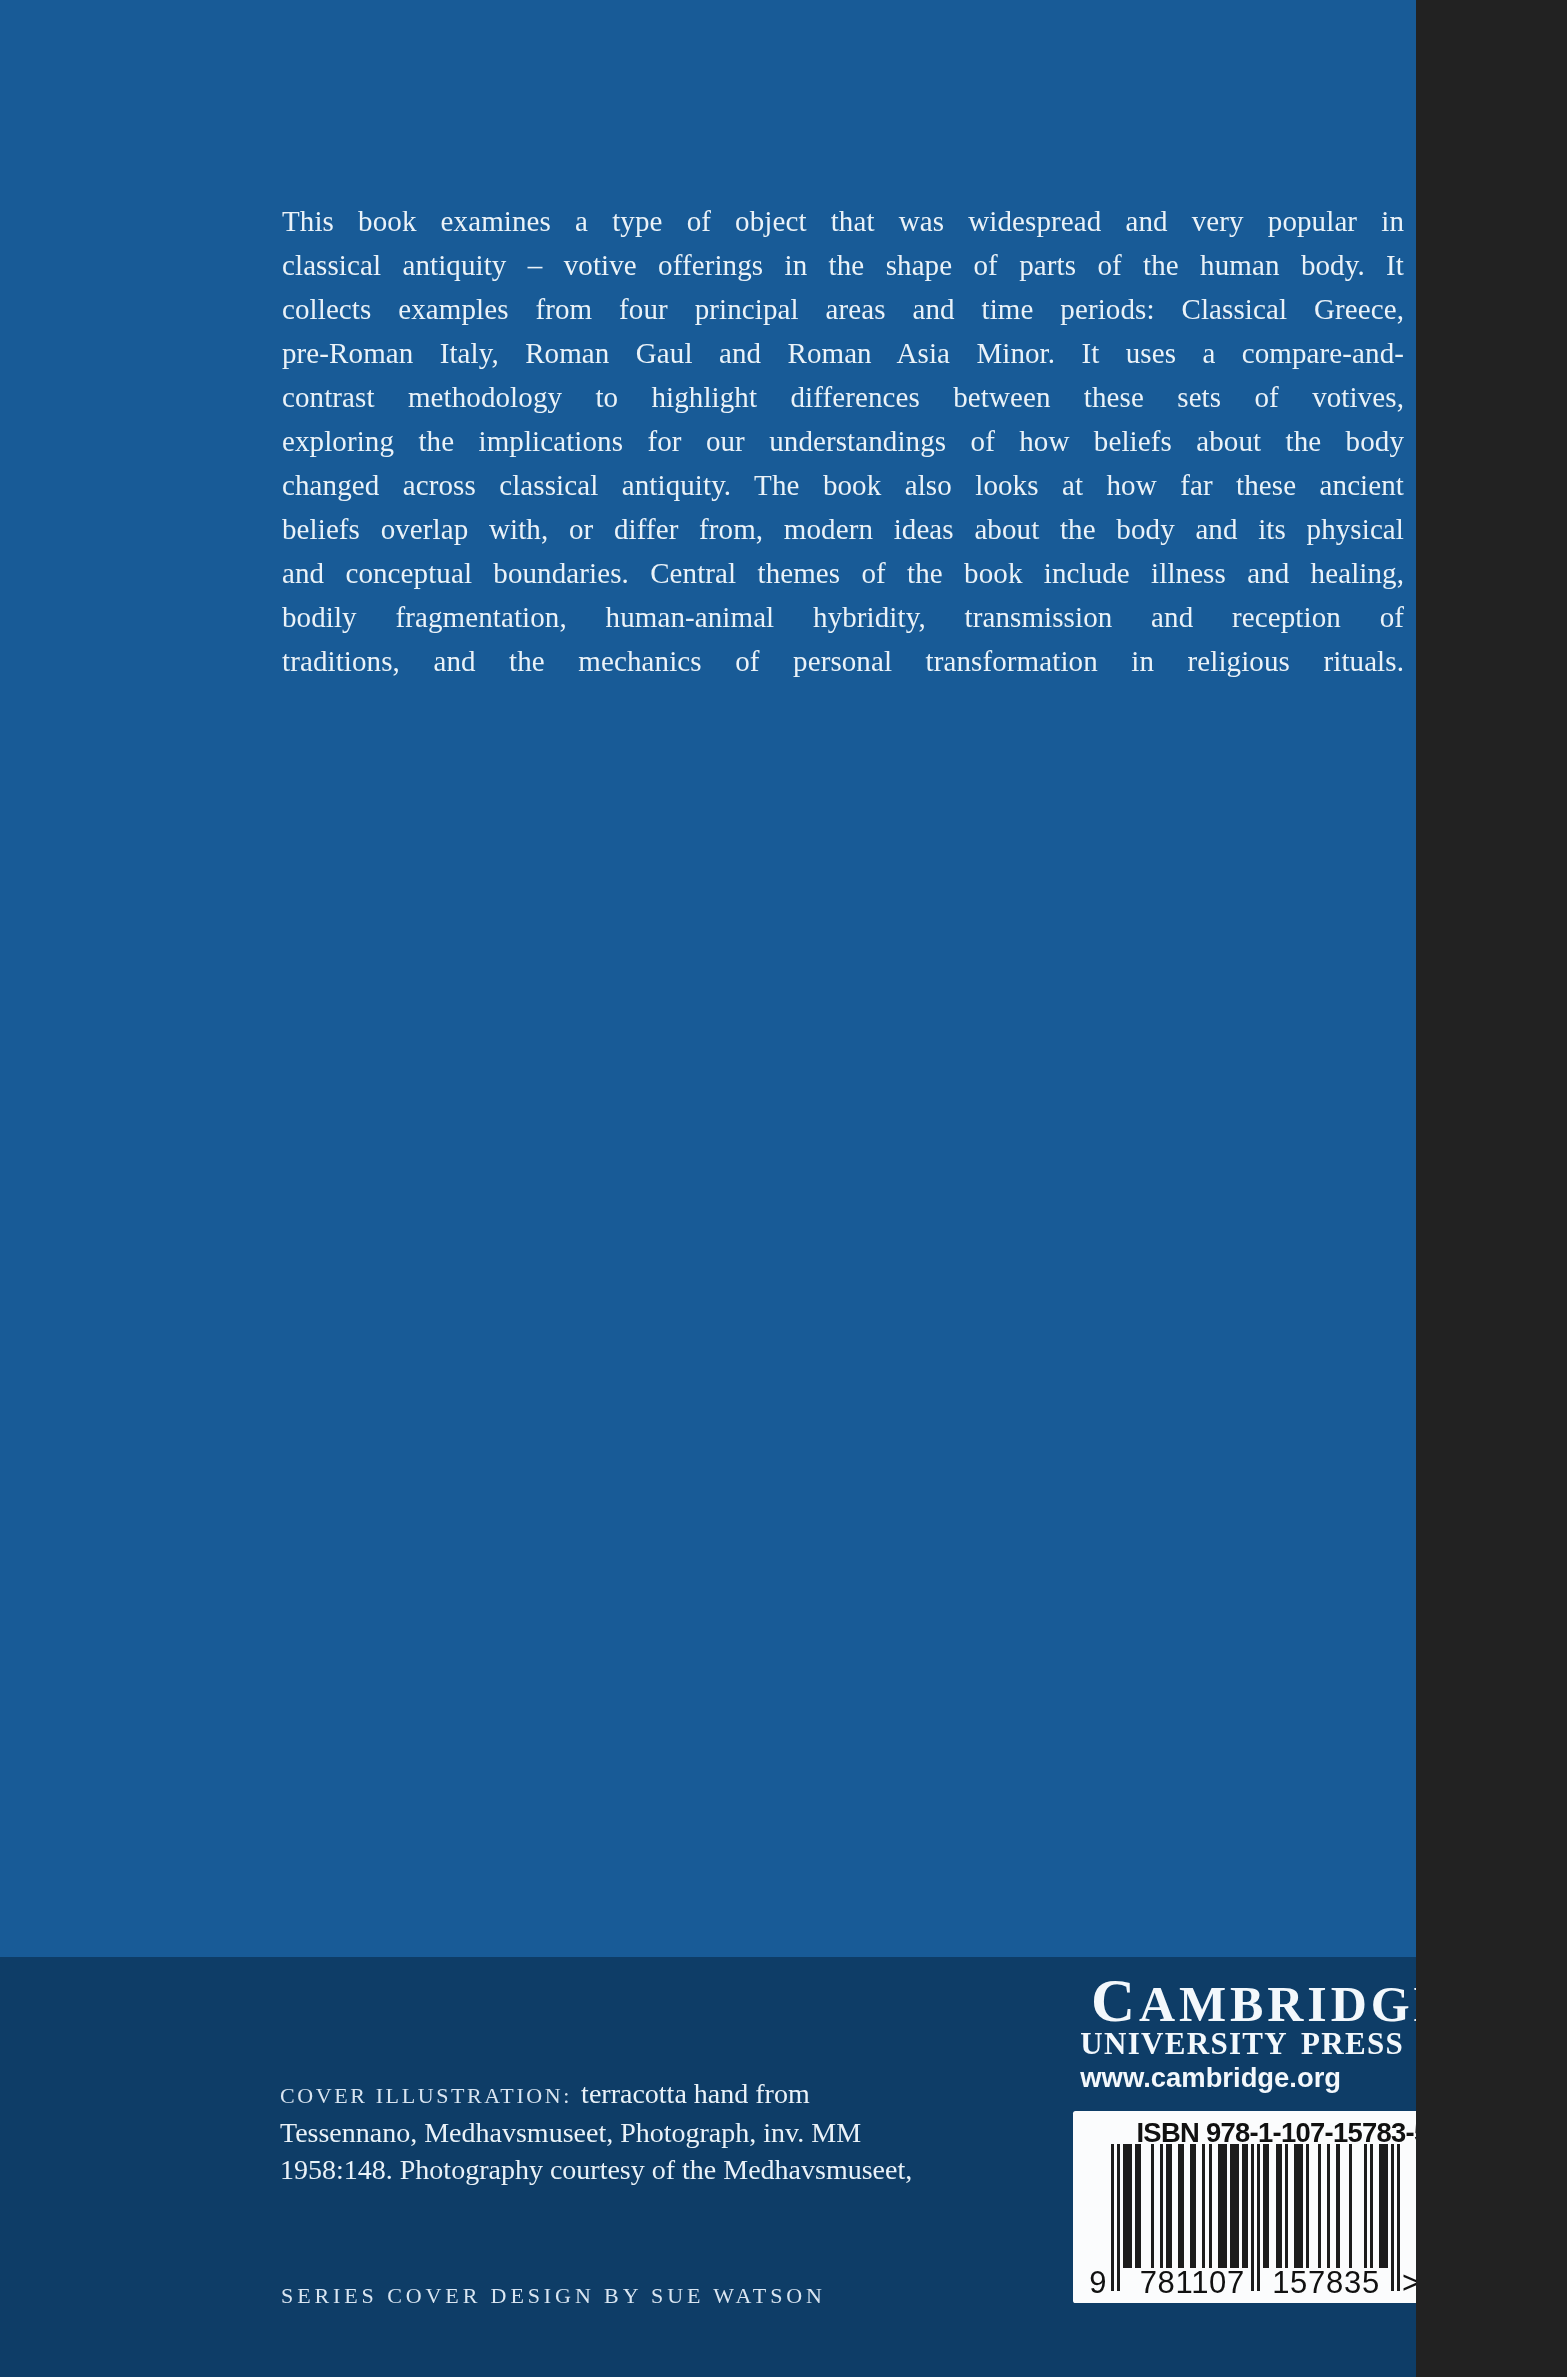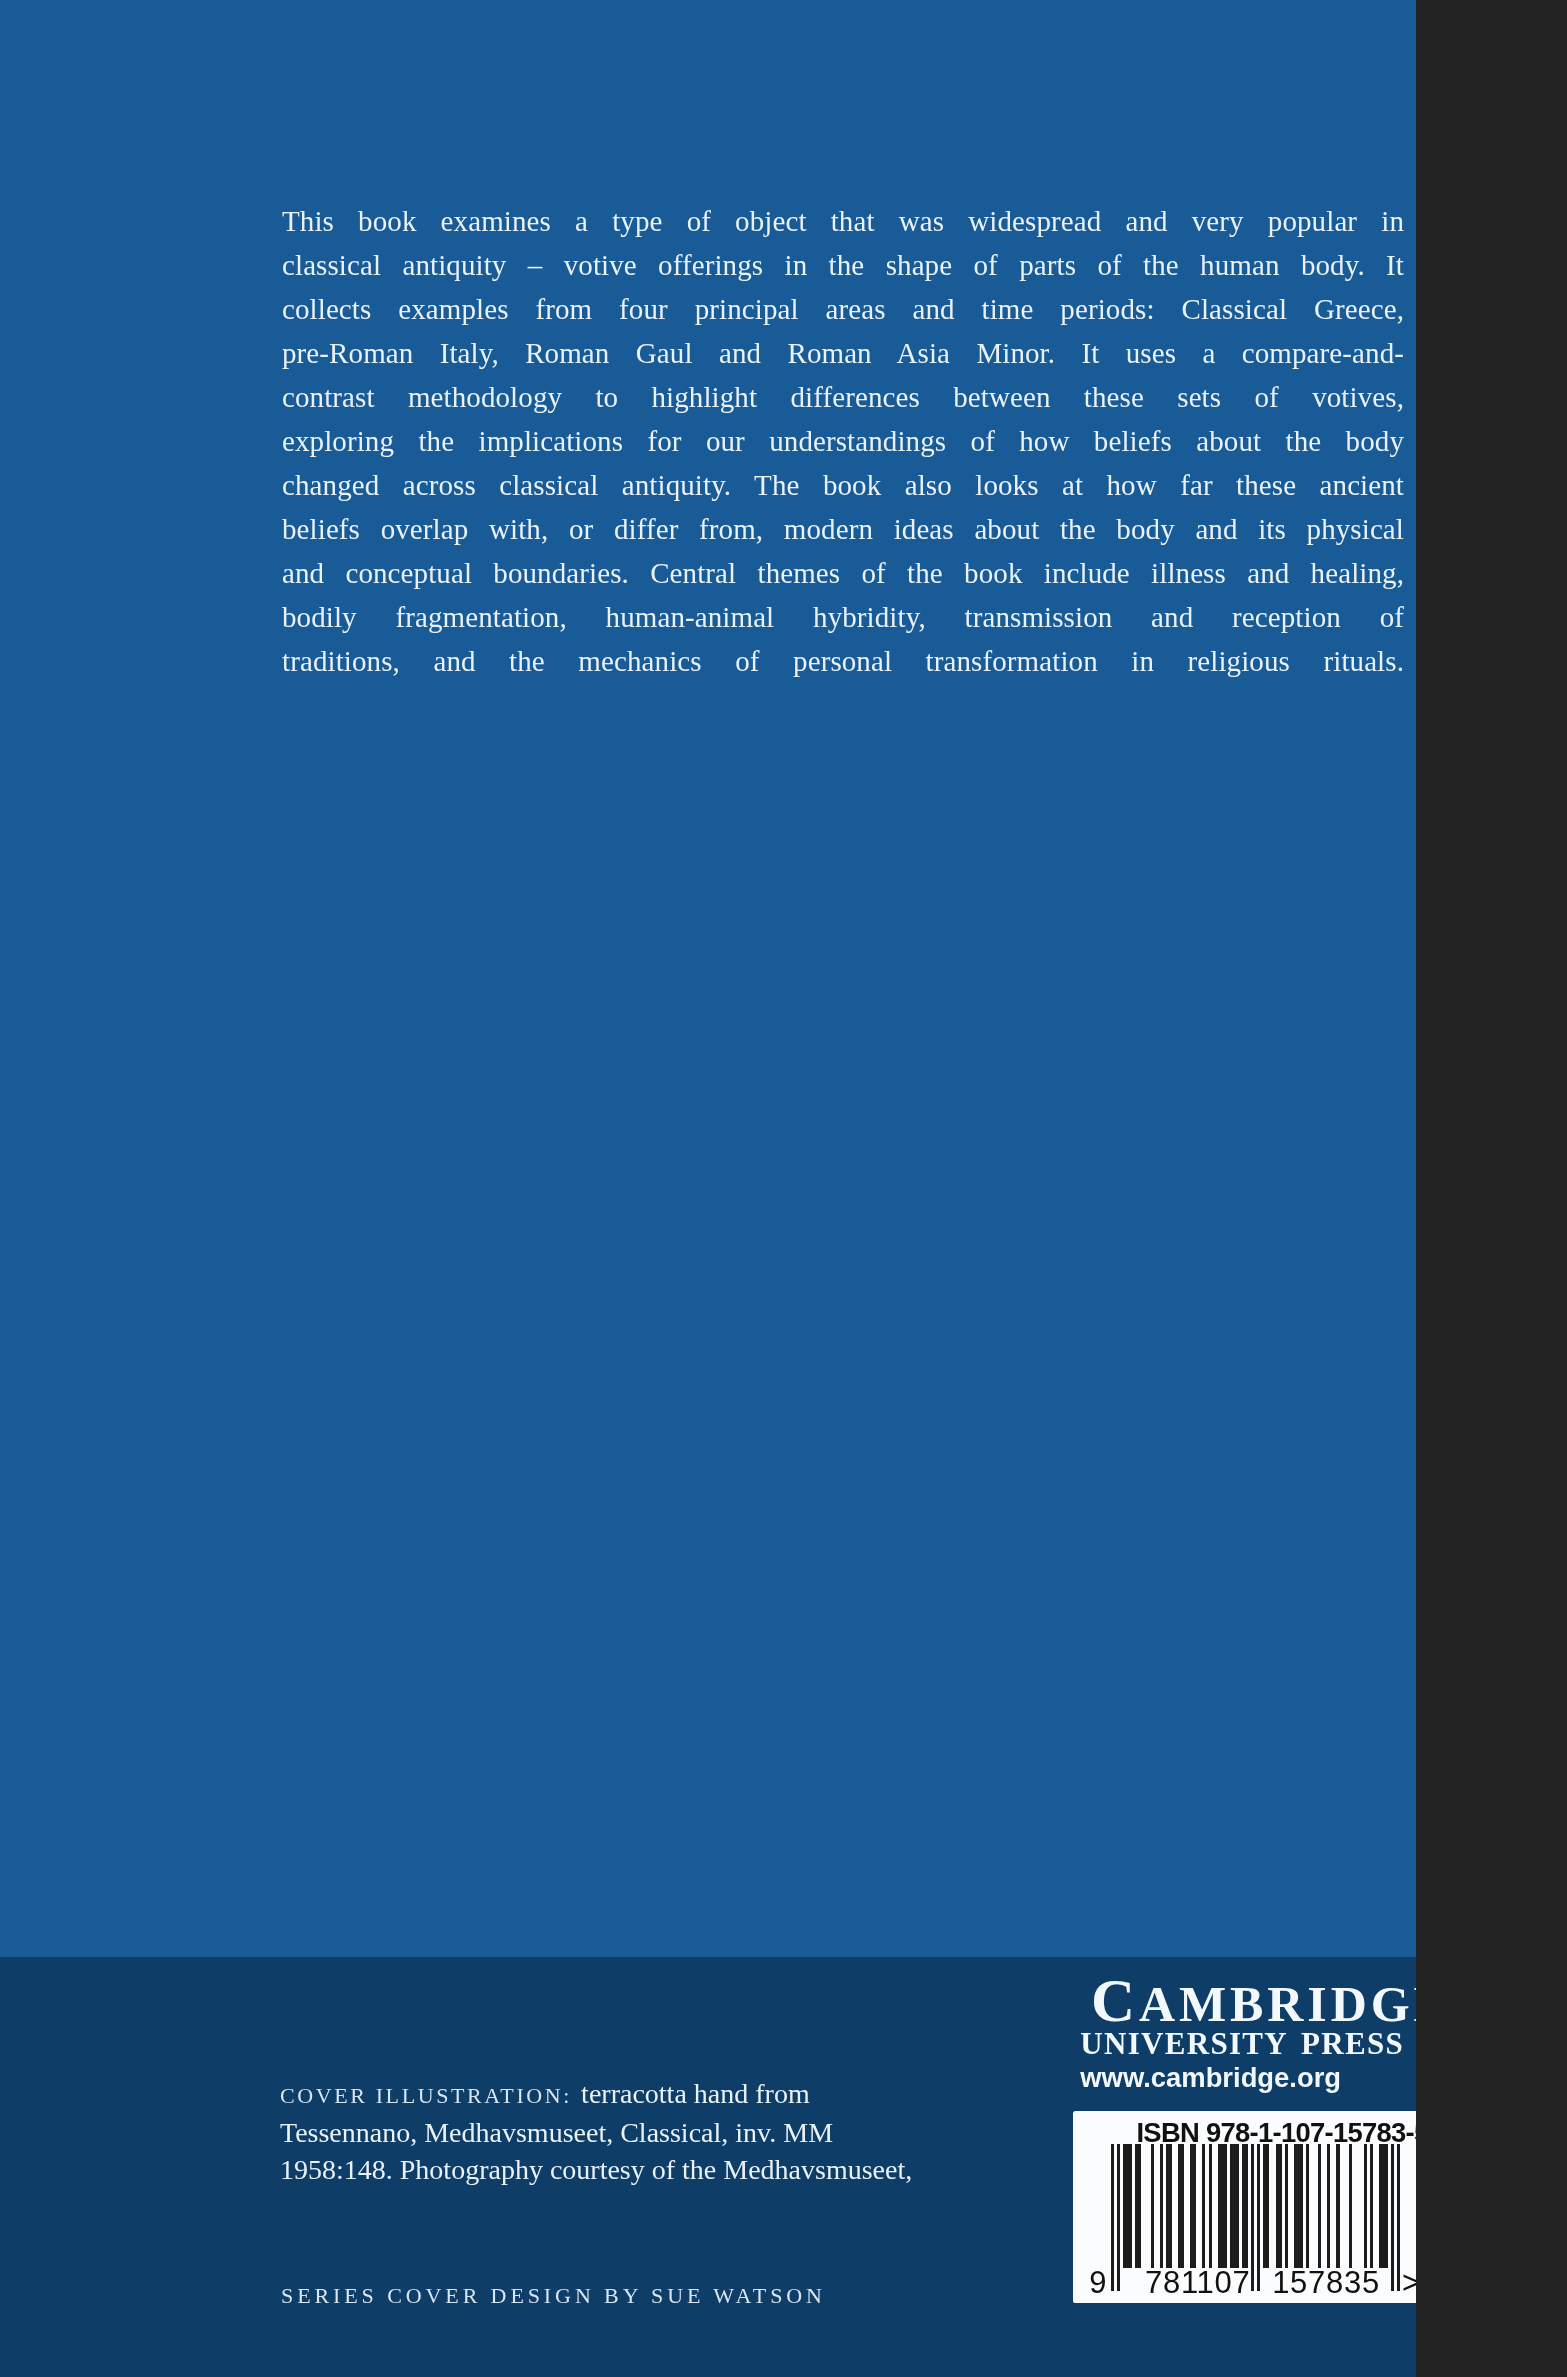--- a/index.html
+++ b/index.html
@@ -103,21 +103,21 @@
     align-items:flex-start;
   }
   .bars div{flex:1 1 0;}
   .bc-digits{
     position:absolute;left:0;top:155px;width:100%;height:34px;
     font-size:31px;line-height:34px;
     font-weight:400;
   }
   .bc-digits span{position:absolute;display:block;white-space:nowrap;}
   .d9{left:2.6px;width:31px;text-align:right;}
-  .dg1{left:48px;width:124px;text-align:left;letter-spacing:0.7px;margin-left:24px;}
+  .dg1{left:48px;width:124px;text-align:right;letter-spacing:0.7px;}
   .dg2{left:191px;width:124px;text-align:center;letter-spacing:0.7px;}
   .bc-arrow{left:329px;width:31px;text-align:left;}
 </style>
 </head>
 <body>
 
 <div class="page">
 
   <section class="blurb">
     <div class="blurb-line">This book examines a type of object that was widespread and very popular in</div>
@@ -132,21 +132,21 @@
     <div class="blurb-line">bodily fragmentation, human-animal hybridity, transmission and reception of</div>
     <div class="blurb-line">traditions, and the mechanics of personal transformation in religious rituals.</div>
   </section>
 
   <section class="band">
 
     <div class="credit">
       <div class="credit-line">
         <span class="credit-label">COVER ILLUSTRATION:</span><span class="credit-rest">terracotta hand from</span>
       </div>
-      <div class="credit-line">Tessennano, Medhavsmuseet, Classical, inv. MM</div>
+      <div class="credit-line">Tessennano, Medhavsmuseet, Photograph, inv. MM</div>
       <div class="credit-line">1958:148. Photography courtesy of the Medhavsmuseet,</div>
     </div>
 
     <div class="series">SERIES COVER DESIGN BY SUE WATSON</div>
 
     <div class="publisher">
       <div class="pub-name">CAMBRIDGE</div>
       <div class="pub-sub">UNIVERSITY PRESS</div>
       <div class="pub-web">www.cambridge.org</div>
     </div>

